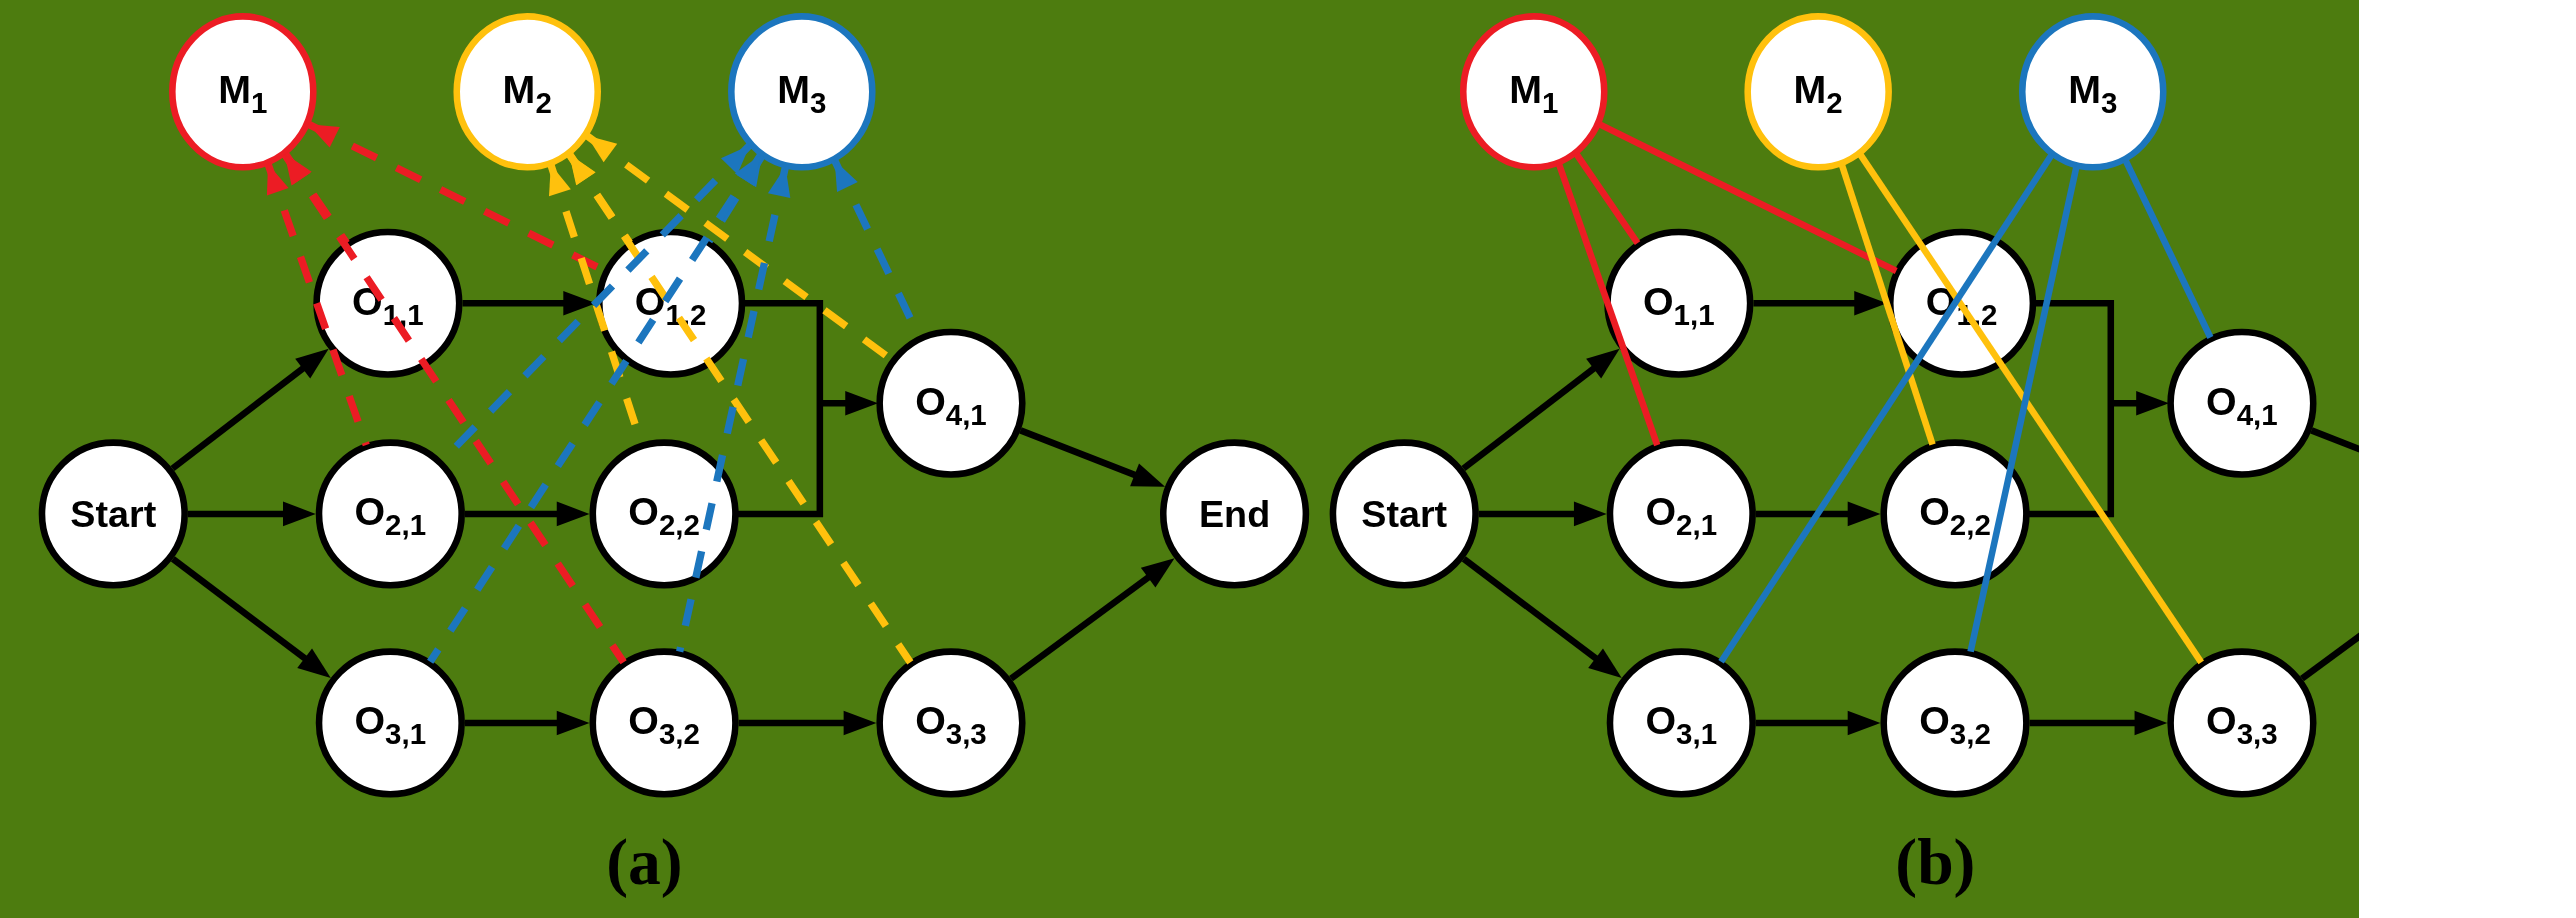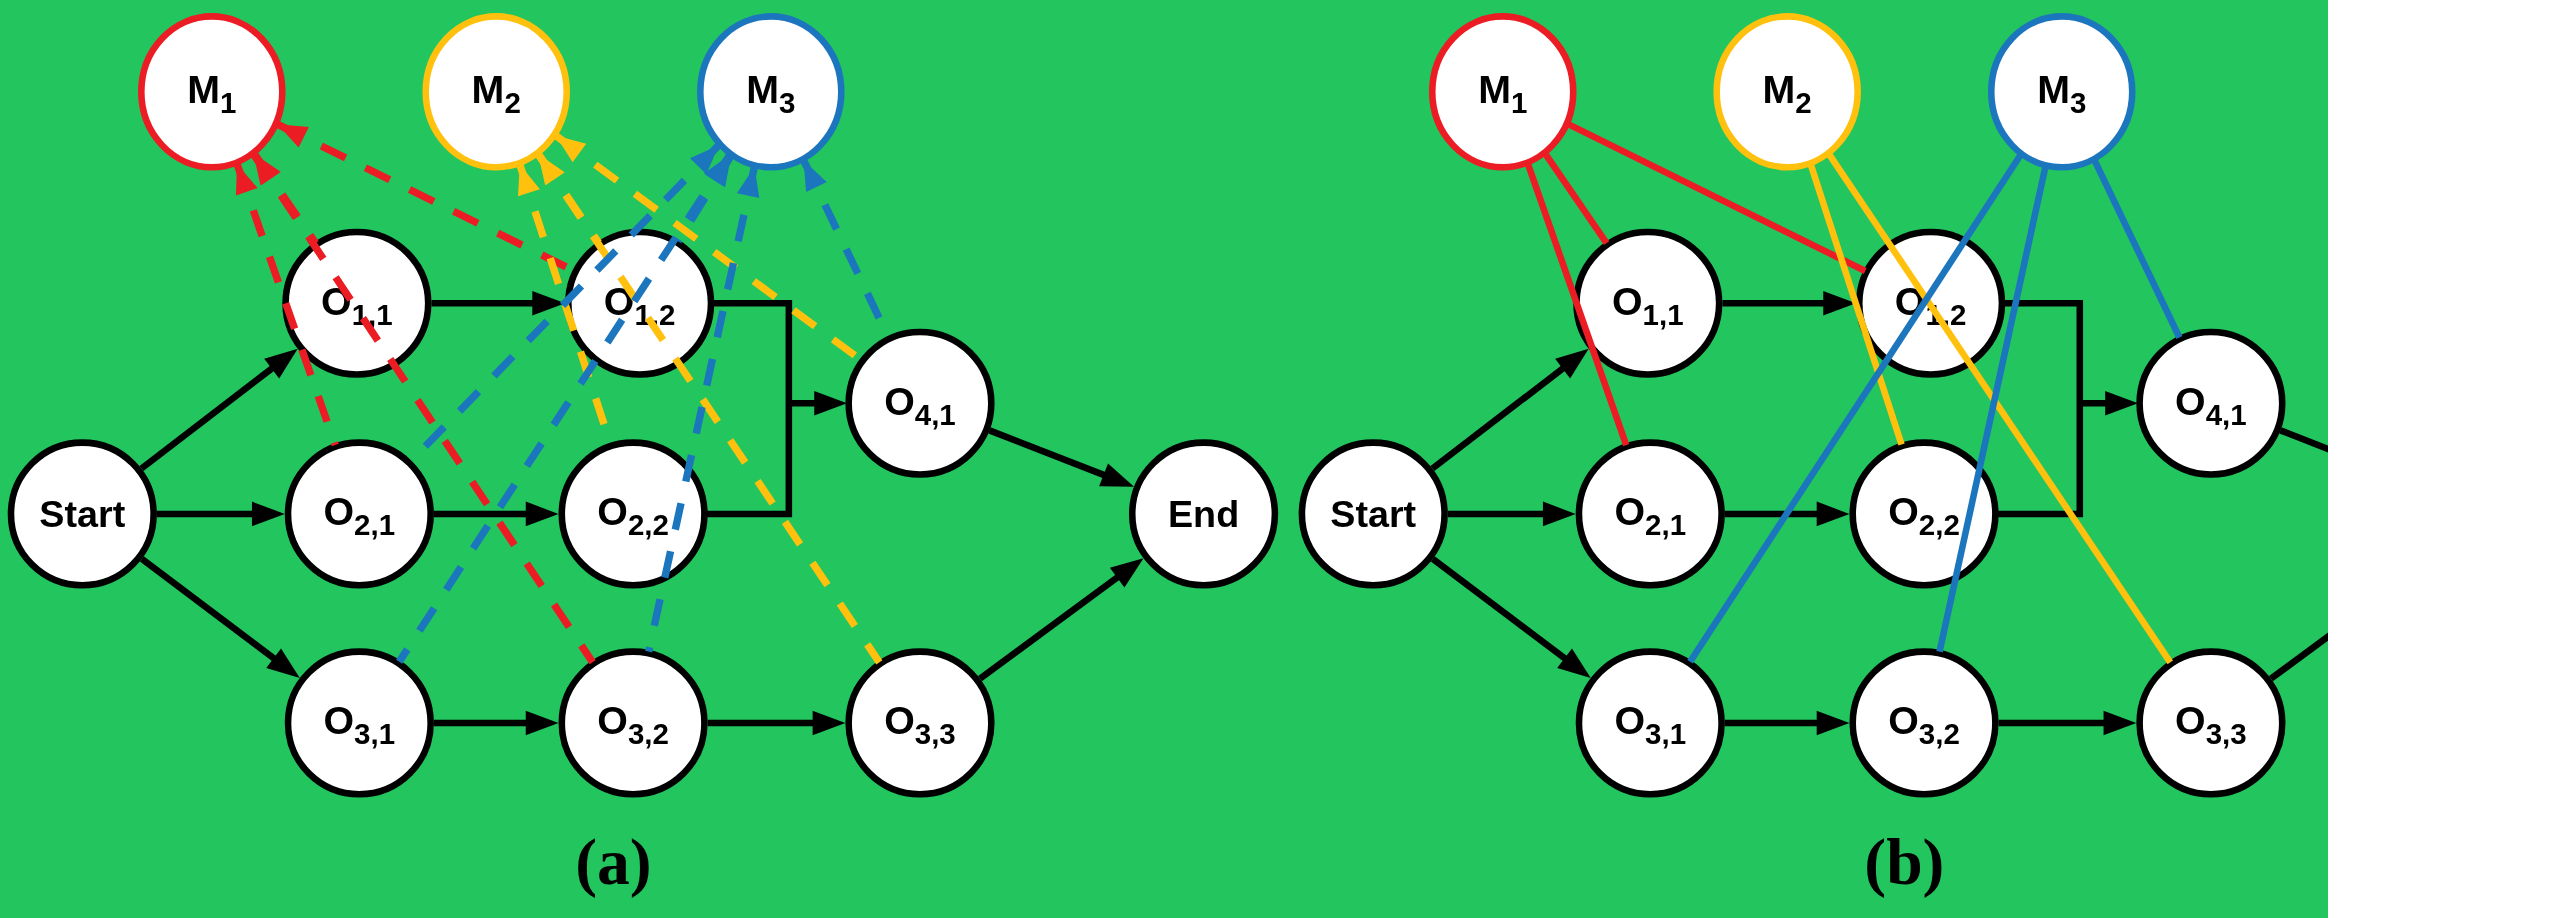--- a/index.html
+++ b/index.html
@@ -1,16 +1,16 @@
 <!DOCTYPE html>
 <html style="font-size:13px"><head>
 <meta charset="utf-8">
 <style>
   html,body{margin:0;padding:0;background:#ffffff;}
-  #figure-root{position:relative;width:2328px;height:918px;background:#22c55e;overflow:hidden;}
+  #figure-root{position:relative;width:2328px;height:918px;background:#4d7c0f;overflow:hidden;padding-left:31px;}
   svg{display:block;}
   text{font-family:"Liberation Sans",sans-serif;}
   .caption-text{font-family:"Liberation Serif",serif;font-weight:bold;}
 </style>
 </head>
 <body>
 
 <div id="figure-root">
 
   <svg id="diagram-svg" width="2576" height="918" viewBox="0 0 3142 1120" xmlns="http://www.w3.org/2000/svg">

